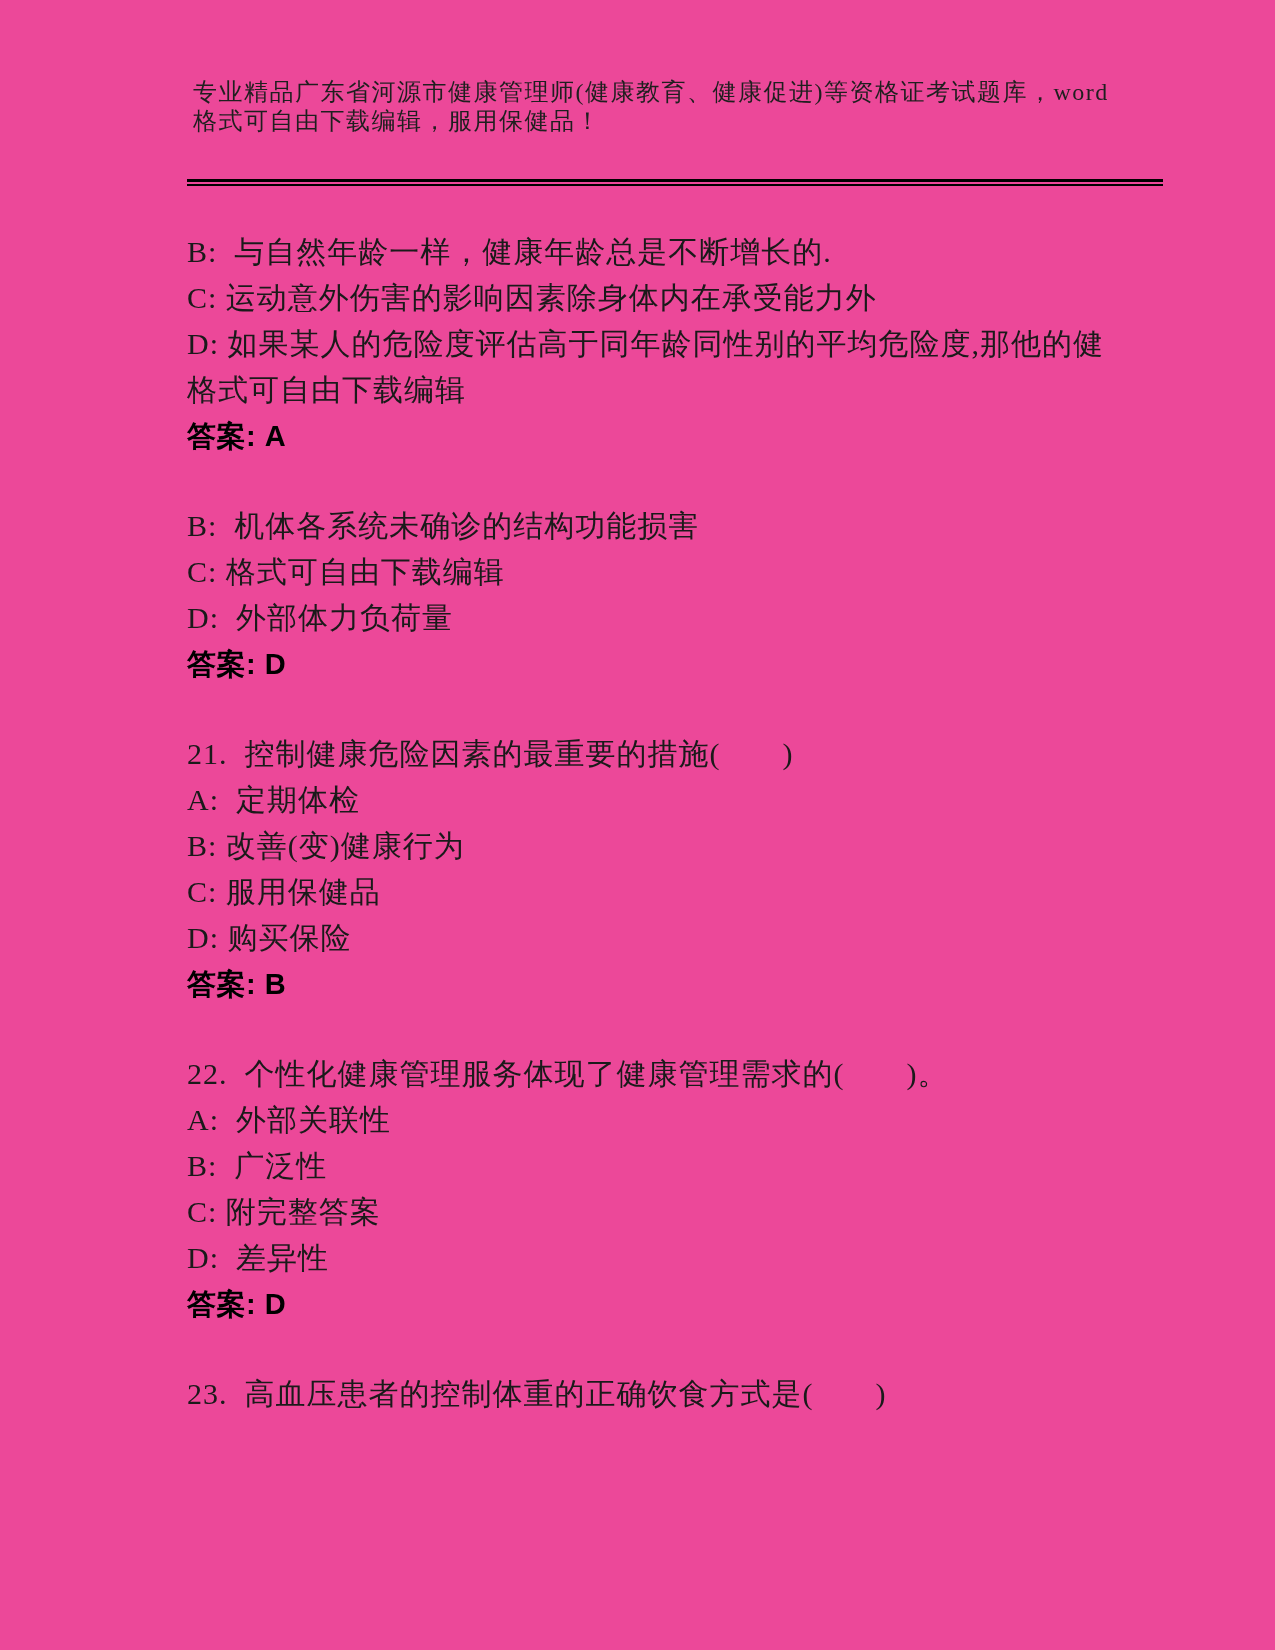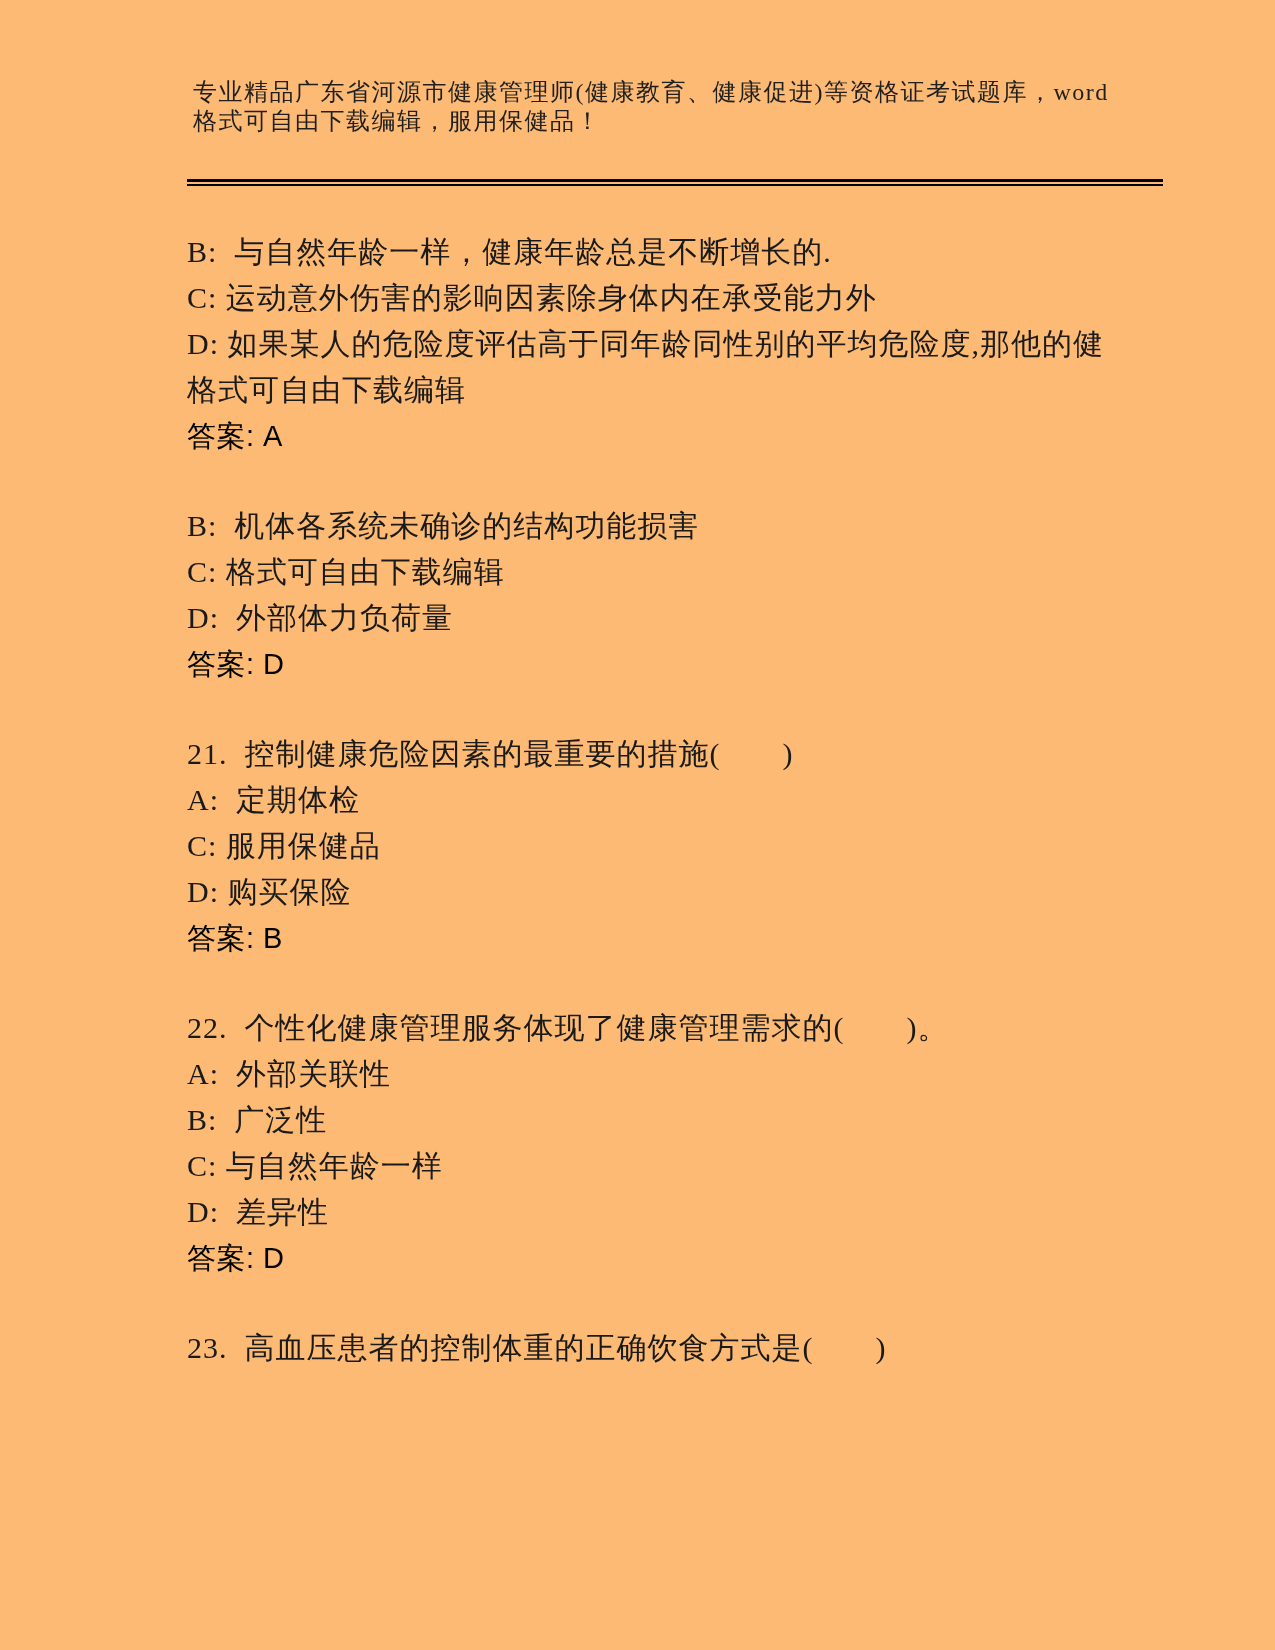--- a/index.html
+++ b/index.html
@@ -4,21 +4,21 @@
 <style>
   html, body {
     margin: 0;
     padding: 0;
     background: #ffffff;
   }
   .page {
     position: relative;
     width: 1275px;
     height: 1650px;
-    background: #fdba74;
+    background: #ec4899;
     overflow: hidden;
     font-family: "Liberation Serif", "DejaVu Serif", serif;
     color: #1a1a1a;
   }
   .header {
     padding: 78px 112px 0 193px;
     font-size: 24px;
     line-height: 29px;
     letter-spacing: 1.5px;
     color: #1f1f1f;
@@ -43,21 +43,21 @@
   }
   .q-line {
     line-height: 46px;
     min-height: 46px;
     white-space: pre-wrap;
   }
   .answer-line {
     line-height: 46px;
     min-height: 46px;
     white-space: pre-wrap;
-    font-weight: normal;
+    font-weight: bold;
     color: #000000;
     font-family: "Liberation Sans", "DejaVu Sans", sans-serif;
     font-size: 29px;
     letter-spacing: 0.5px;
   }
 </style>
 </head>
 <body>
 
 <div class="page">
@@ -82,30 +82,31 @@
     <div class="question-block">
       <div class="q-line">B:  机体各系统未确诊的结构功能损害</div>
       <div class="q-line">C: 格式可自由下载编辑</div>
       <div class="q-line">D:  外部体力负荷量</div>
       <div class="answer-line">答案: D</div>
     </div>
 
     <div class="question-block">
       <div class="q-line">21.  控制健康危险因素的最重要的措施(　　)</div>
       <div class="q-line">A:  定期体检</div>
+      <div class="q-line">B: 改善(变)健康行为</div>
       <div class="q-line">C: 服用保健品</div>
       <div class="q-line">D: 购买保险</div>
       <div class="answer-line">答案: B</div>
     </div>
 
     <div class="question-block">
       <div class="q-line">22.  个性化健康管理服务体现了健康管理需求的(　　)。</div>
       <div class="q-line">A:  外部关联性</div>
       <div class="q-line">B:  广泛性</div>
-      <div class="q-line">C: 与自然年龄一样</div>
+      <div class="q-line">C: 附完整答案</div>
       <div class="q-line">D:  差异性</div>
       <div class="answer-line">答案: D</div>
     </div>
 
     <div class="question-block">
       <div class="q-line">23.  高血压患者的控制体重的正确饮食方式是(　　)</div>
     </div>
 
   </div>
 </div>

